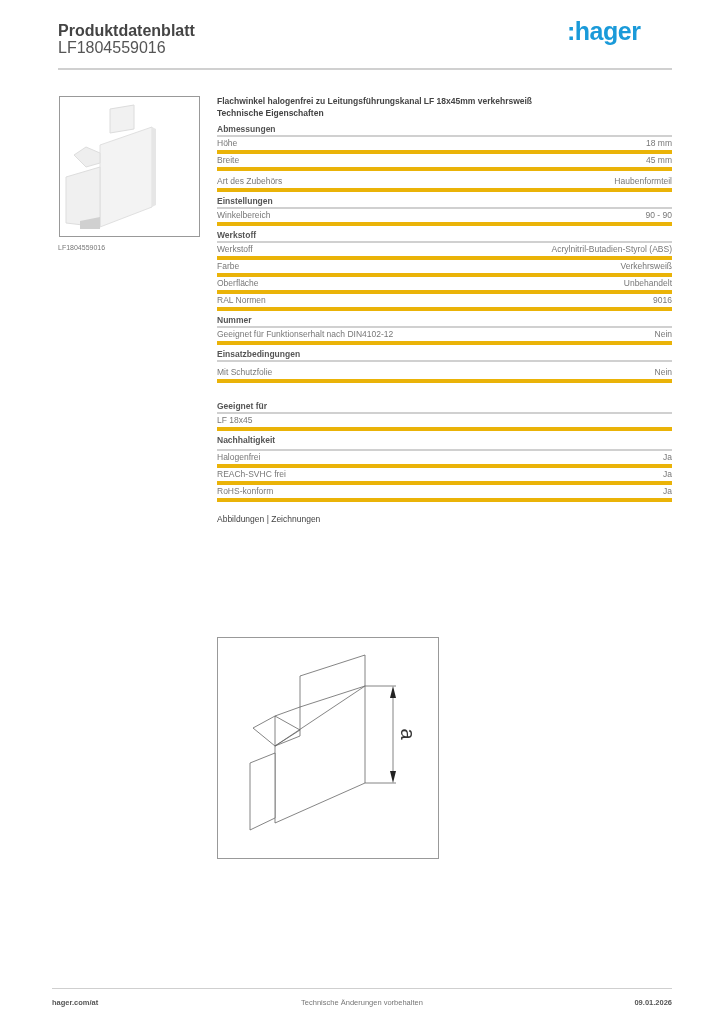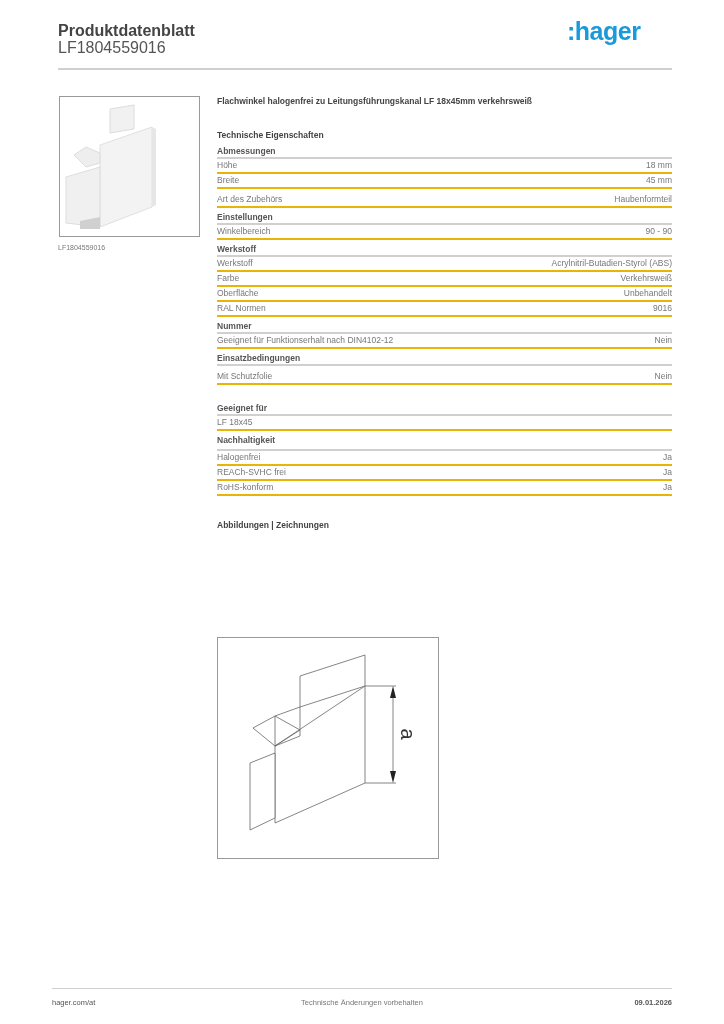--- a/index.html
+++ b/index.html
@@ -5,29 +5,29 @@
   html, body { margin: 0; padding: 0; background: #ffffff; }
   body { width: 724px; height: 1024px; position: relative; font-family: "Liberation Sans", sans-serif; color: #333; overflow: hidden; }
   .title { position: absolute; left: 58px; top: 22px; font-size: 16px; font-weight: bold; color: #444; }
   .subtitle { position: absolute; left: 58px; top: 39px; font-size: 16px; color: #555; }
   .logo { position: absolute; left: 567px; top: 17px; font-size: 25px; font-weight: bold; color: #1a9ad9; letter-spacing: -0.5px; }
   .hr-top { position: absolute; left: 58px; top: 68px; width: 614px; height: 2px; background: #d0d0d0; }
   .img-box { position: absolute; left: 59px; top: 96px; width: 141px; height: 141px; border: 1px solid #999; box-sizing: border-box; background: #fff; }
   .img-caption { position: absolute; left: 58px; top: 244px; font-size: 7px; color: #777; }
   .main { position: absolute; left: 217px; top: 96px; width: 455px; }
   .product-name { font-size: 8.5px; font-weight: bold; color: #444; height: 12px; }
-  .tech-title { font-size: 8.5px; font-weight: bold; color: #444; margin-top: 22px; height: 12px; }
+  .tech-title { font-size: 8.5px; font-weight: bold; color: #444; height: 12px; }
   .section { margin-top: 4px; }
   .sec-head { font-size: 8.5px; font-weight: bold; color: #555; height: 11px; border-bottom: 2px solid #d0d0d0; line-height: 11px; }
-  .row { display: flex; justify-content: space-between; font-size: 8.5px; color: #777; height: 13px; line-height: 13px; border-bottom: 2px solid #eab308; }
+  .row { display: flex; justify-content: space-between; font-size: 8.5px; color: #777; height: 13px; line-height: 13px; border-bottom: 4px solid #eab308; }
   .gap { height: 14px; }
-  .fig-title { font-size: 8.5px; font-weight: bold; color: #444; margin-top: 24px; height: 12px; }
+  .fig-title { font-size: 8.5px; font-weight: normal; color: #444; margin-top: 12px; height: 12px; }
   .drawing { position: absolute; left: 217px; top: 637px; width: 222px; height: 222px; border: 1px solid #999; box-sizing: border-box; }
   .hr-bot { position: absolute; left: 52px; top: 988px; width: 620px; height: 1px; background: #cfcfcf; }
-  .foot-left { position: absolute; left: 52px; top: 998px; font-size: 7.5px; font-weight: normal; color: #555; }
+  .foot-left { position: absolute; left: 52px; top: 998px; font-size: 7.5px; font-weight: bold; color: #555; }
   .foot-mid { position: absolute; left: 0; width: 724px; text-align: center; top: 998px; font-size: 7.5px; color: #777; }
   .foot-right { position: absolute; right: 52px; top: 998px; font-size: 7.5px; font-weight: bold; color: #555; }
 </style>
 </head>
 <body>
 
 <div class="title">Produktdatenblatt</div>
 <div class="subtitle">LF1804559016</div>
 <div class="logo">:hager</div>
 <div class="hr-top"></div>

